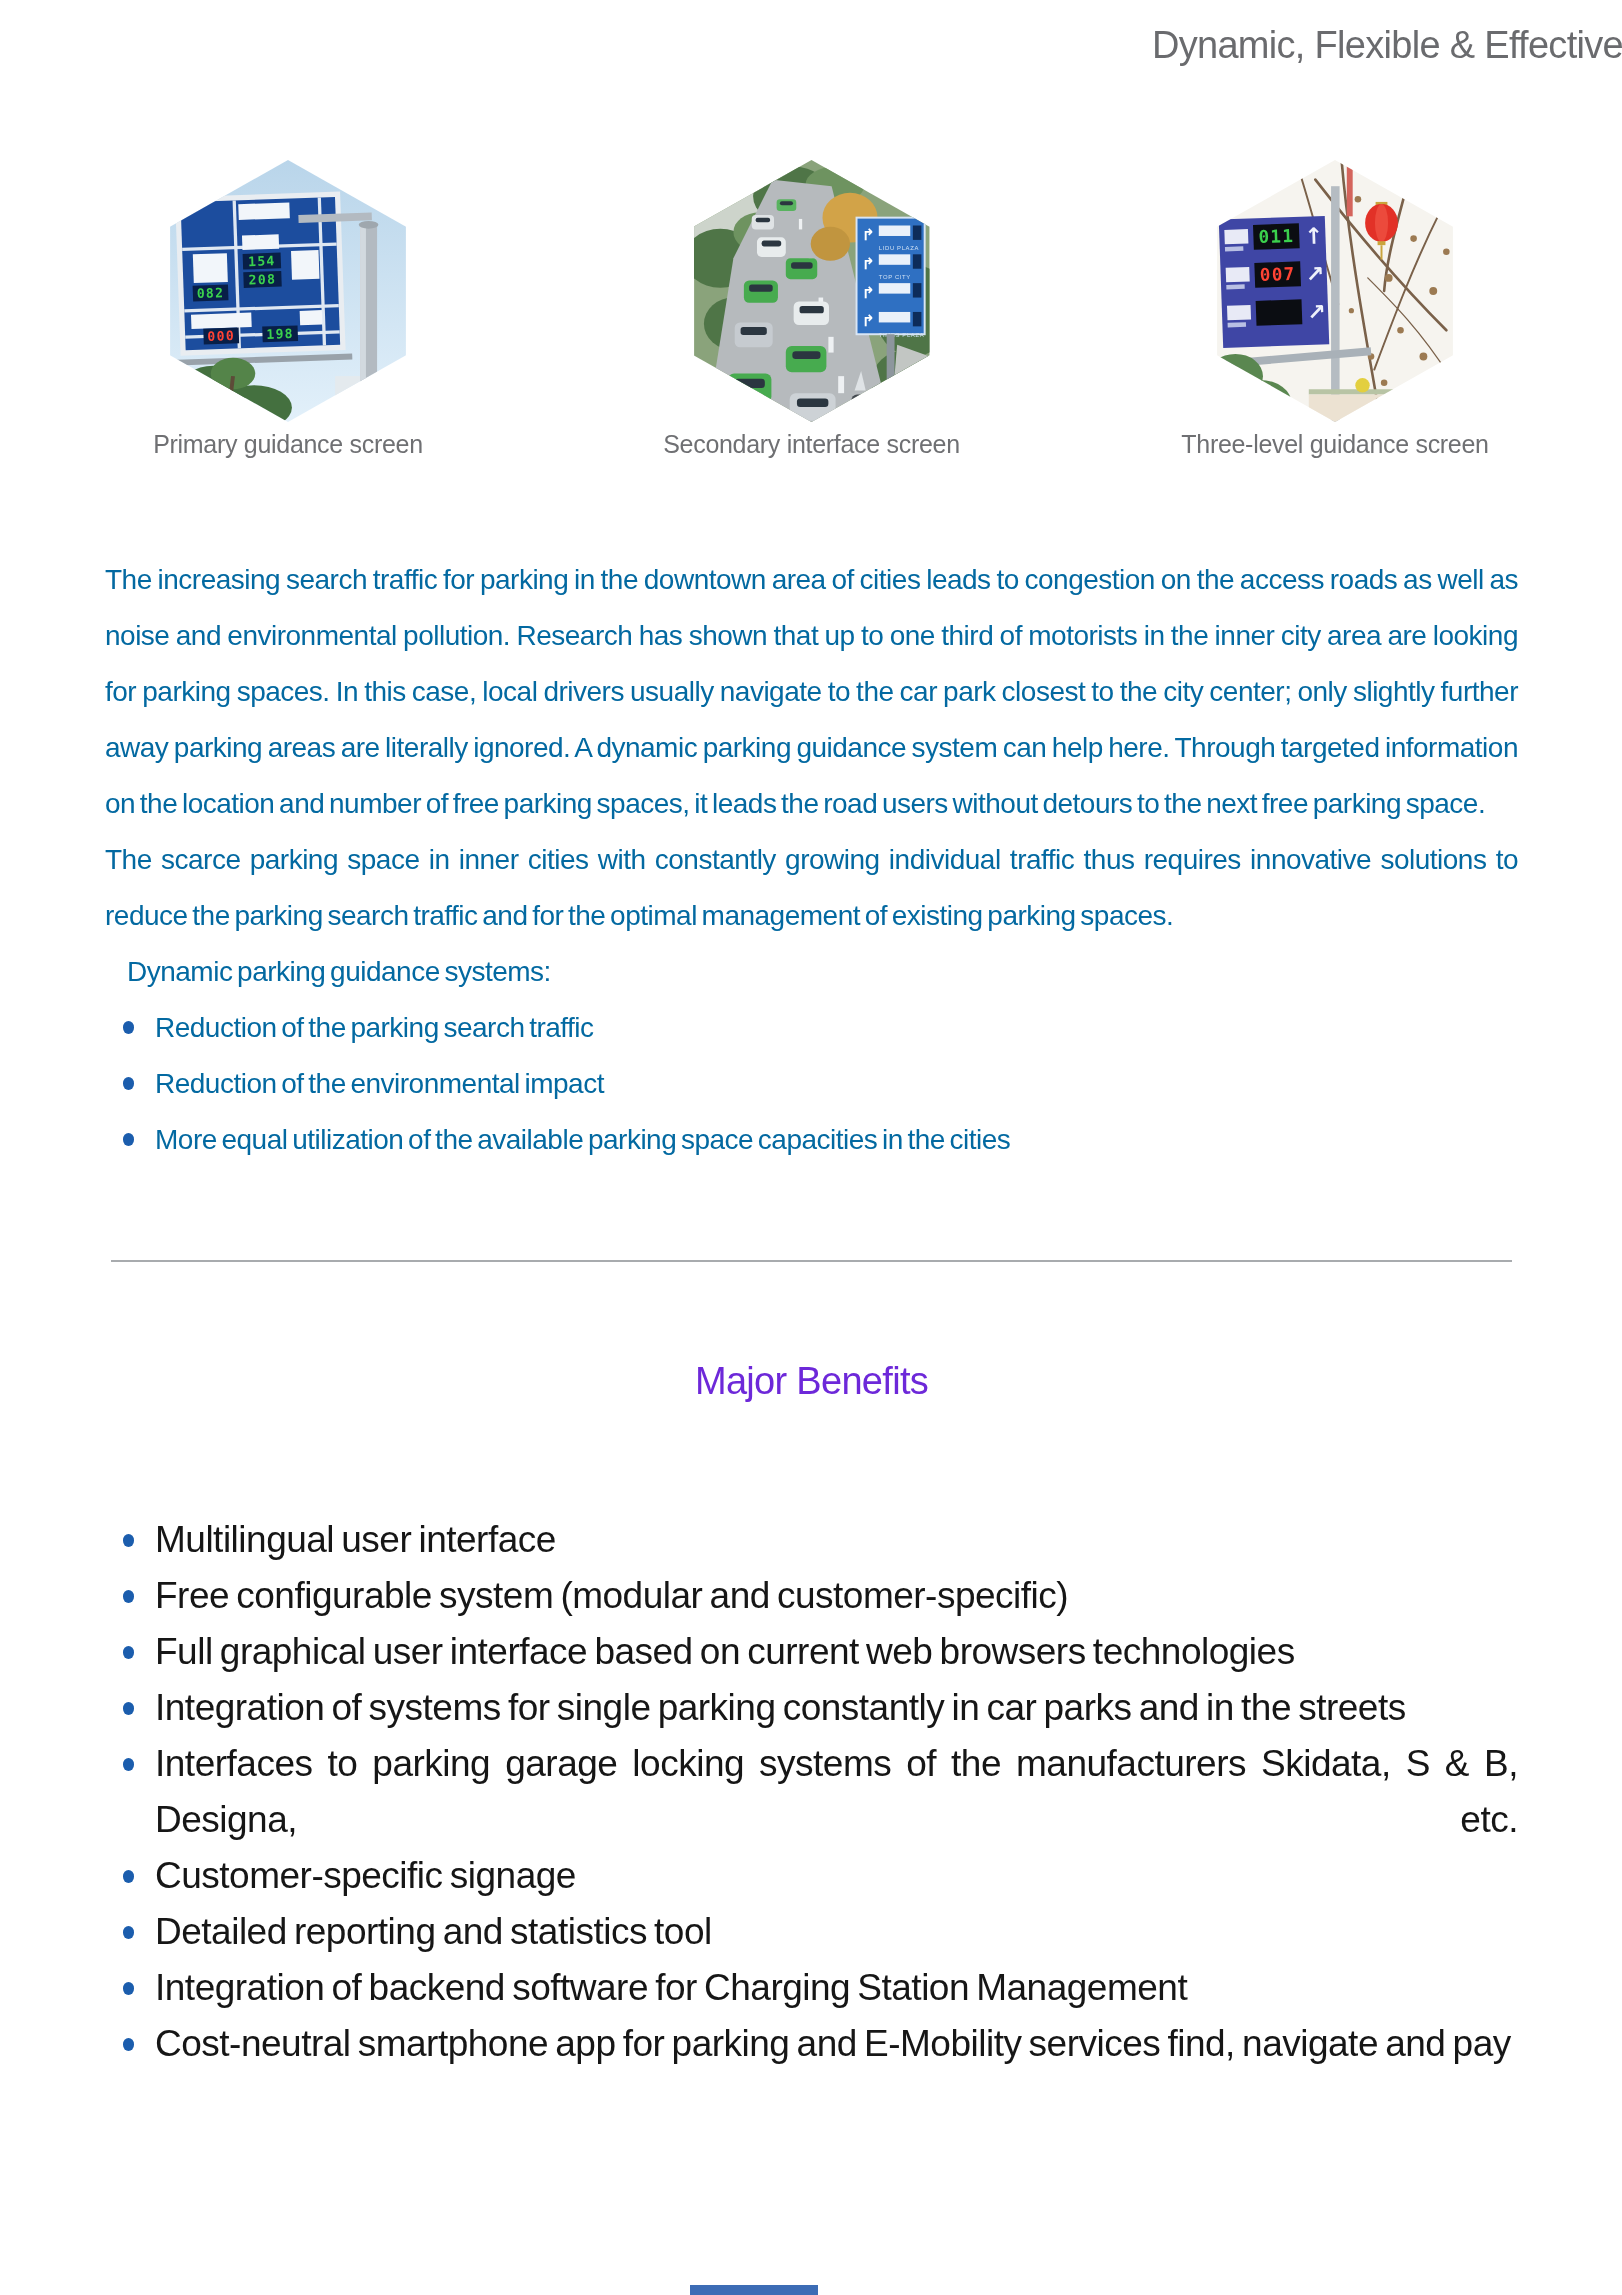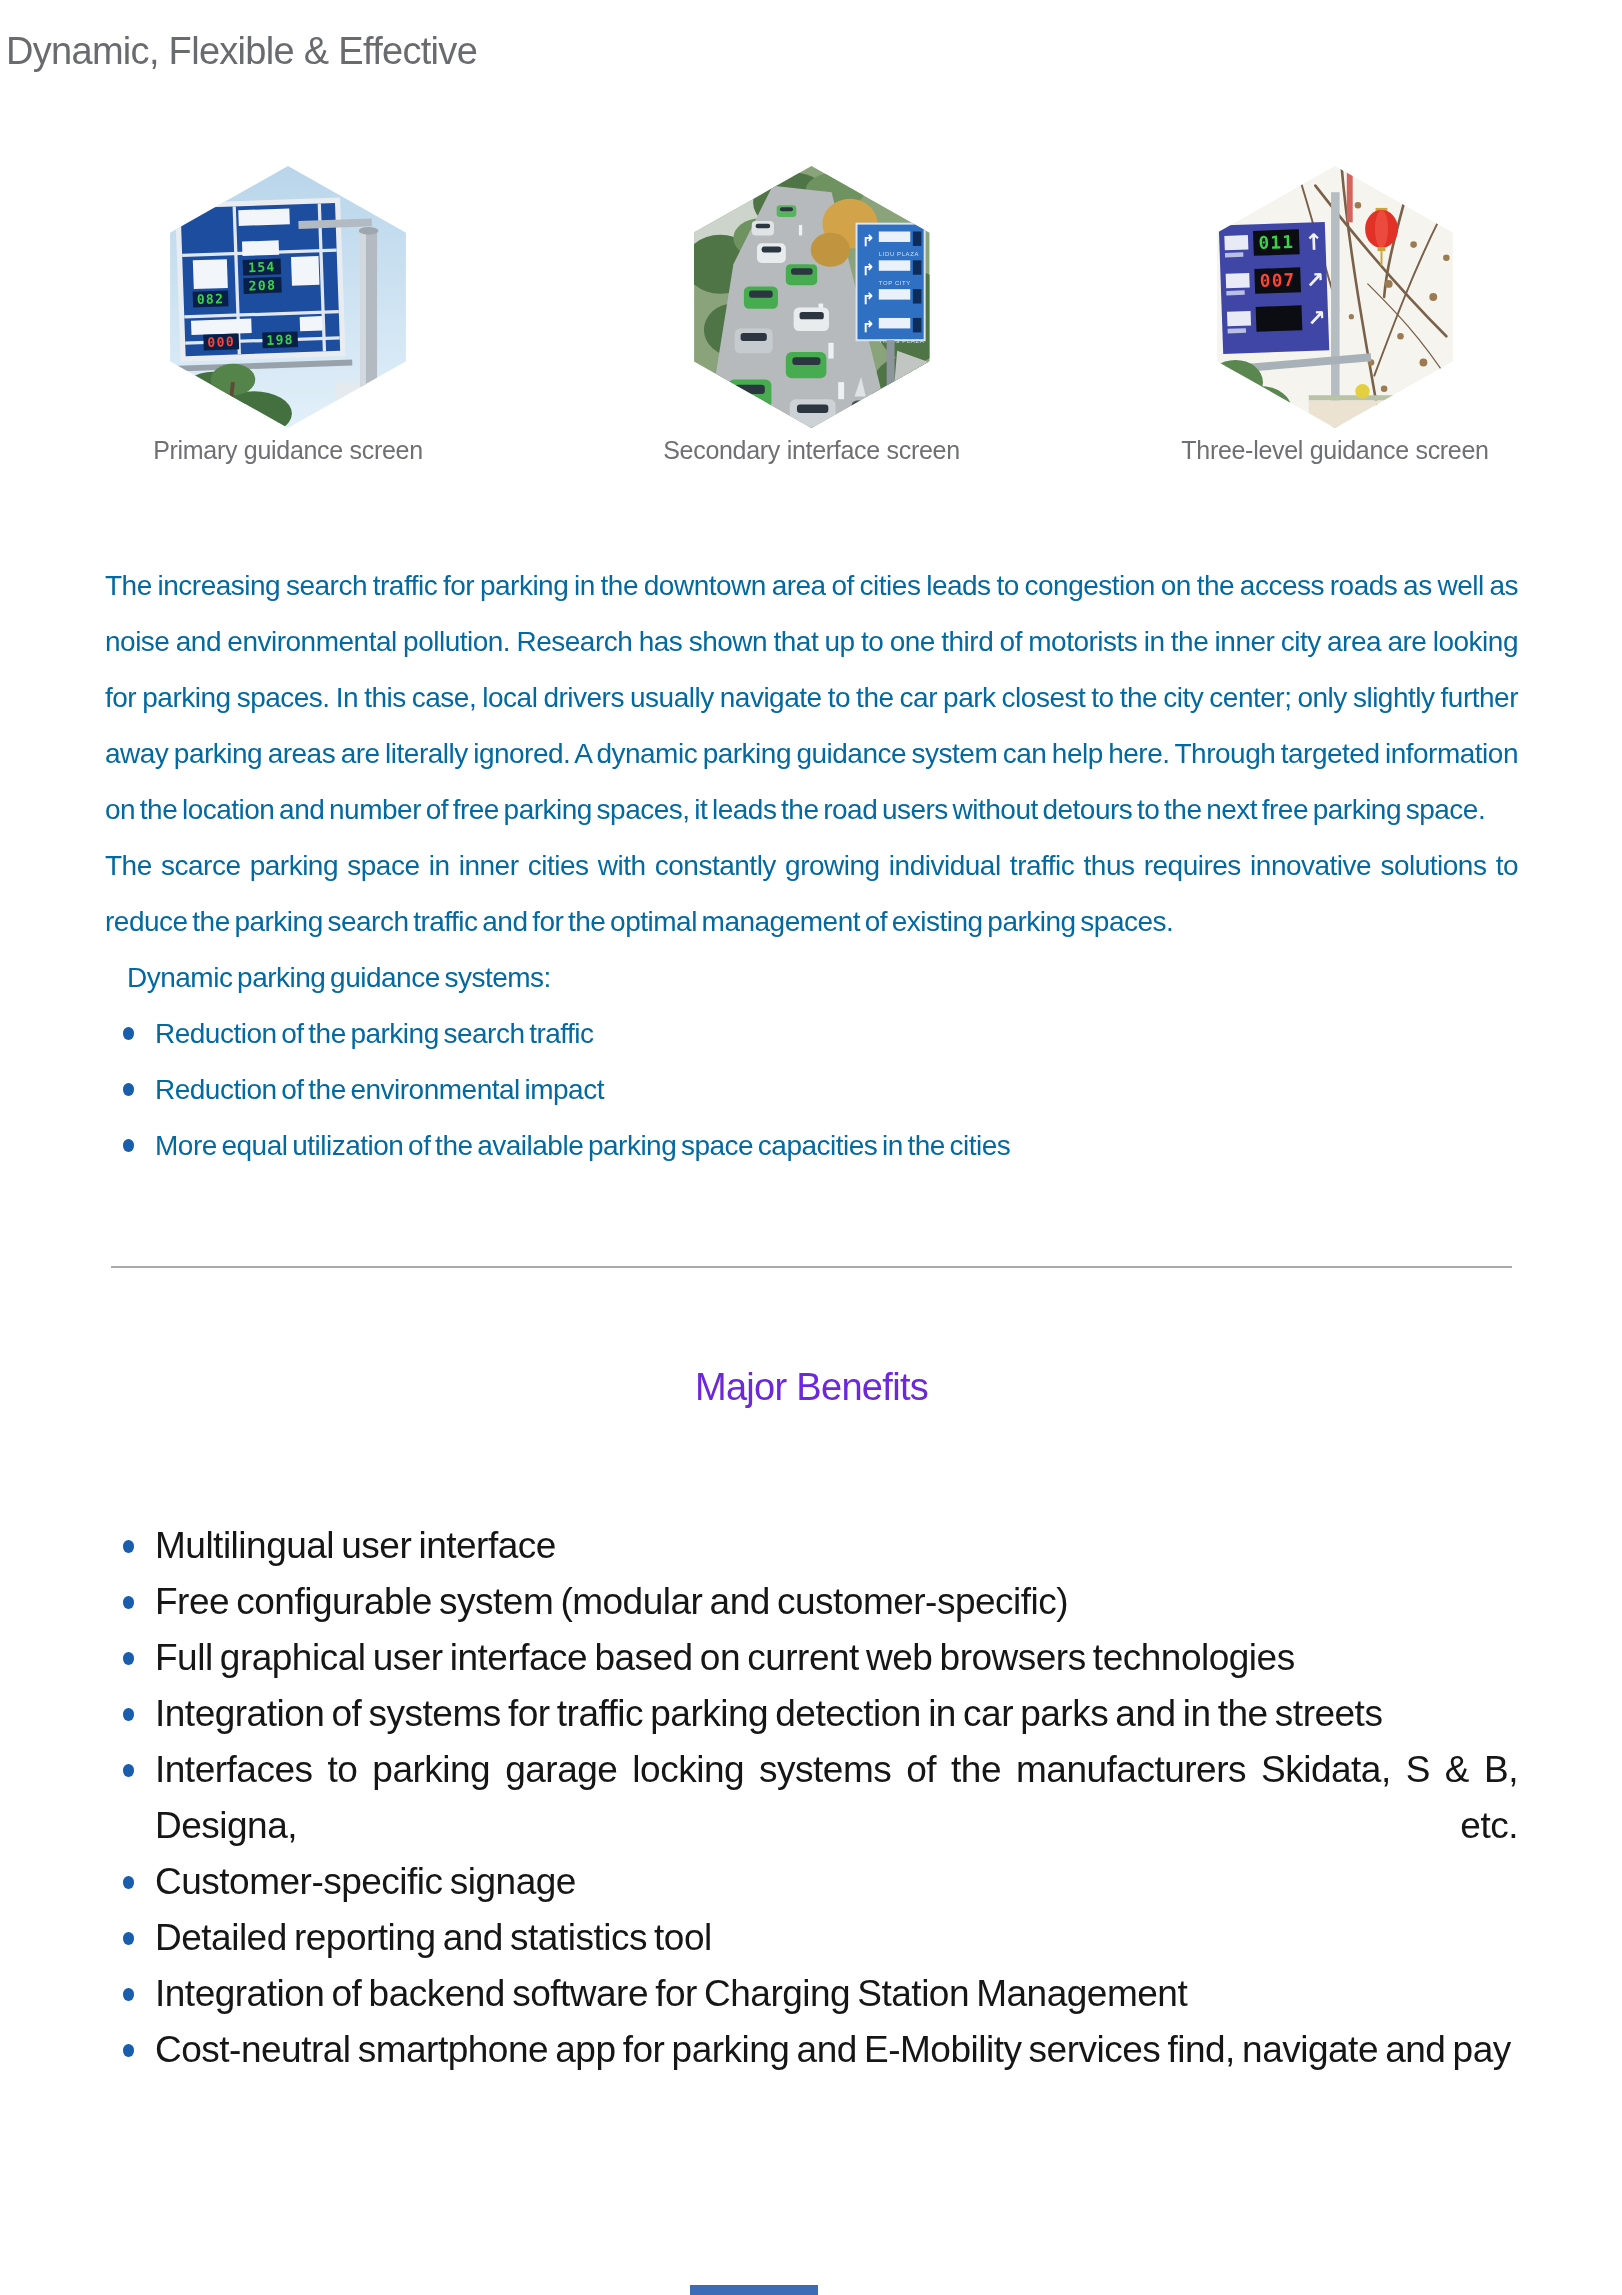--- a/index.html
+++ b/index.html
@@ -5,23 +5,23 @@
   html,body{margin:0;padding:0;background:#ffffff;}
   .page{
     position:relative;
     width:1623px;
     height:2295px;
     background:#ffffff;
     font-family:"Liberation Sans", sans-serif;
     overflow:hidden;
   }
   h1.page-title{
-    margin:6px;
+    margin:0;
     padding-top:24px;
-    text-align:left;
+    text-align:right;
     font-size:38px;
     line-height:43px;
     font-weight:400;
     letter-spacing:-0.7px;
     color:#6a6b6e;
   }
   .hex-row{
     margin:93px 105px 0;
     display:flex;
     justify-content:space-between;
@@ -377,21 +377,21 @@
   </section>
 
   <hr class="divider">
 
   <h2 class="benefits-title">Major Benefits</h2>
 
   <ul class="dot-list benefits">
     <li>Multilingual user interface</li>
     <li>Free configurable system (modular and customer-specific)</li>
     <li>Full graphical user interface based on current web browsers technologies</li>
-    <li>Integration of systems for traffic parking detection in car parks and in the streets</li>
+    <li>Integration of systems for single parking constantly in car parks and in the streets</li>
     <li class="justify">Interfaces to parking garage locking systems of the manufacturers Skidata, S &amp; B, Designa, etc.</li>
     <li>Customer-specific signage</li>
     <li>Detailed reporting and statistics tool</li>
     <li>Integration of backend software for Charging Station Management</li>
     <li>Cost-neutral smartphone app for parking and E-Mobility services find, navigate and pay</li>
   </ul>
 
   <div class="footer-bar"></div>
 
 </div>

